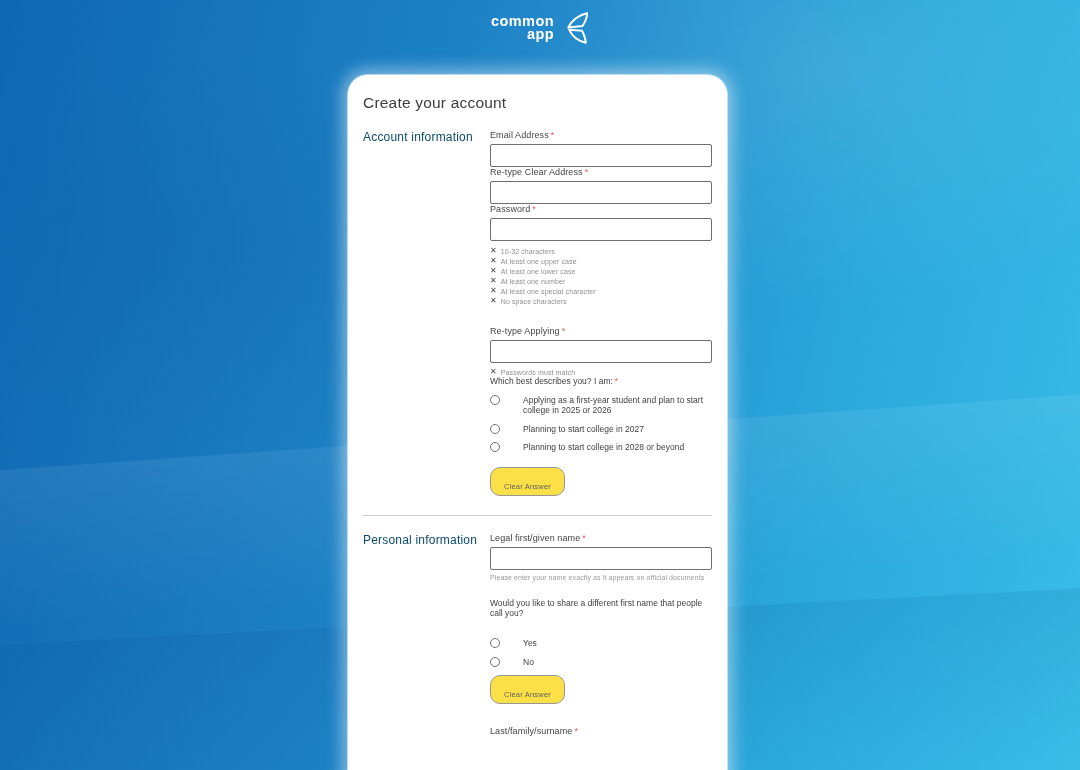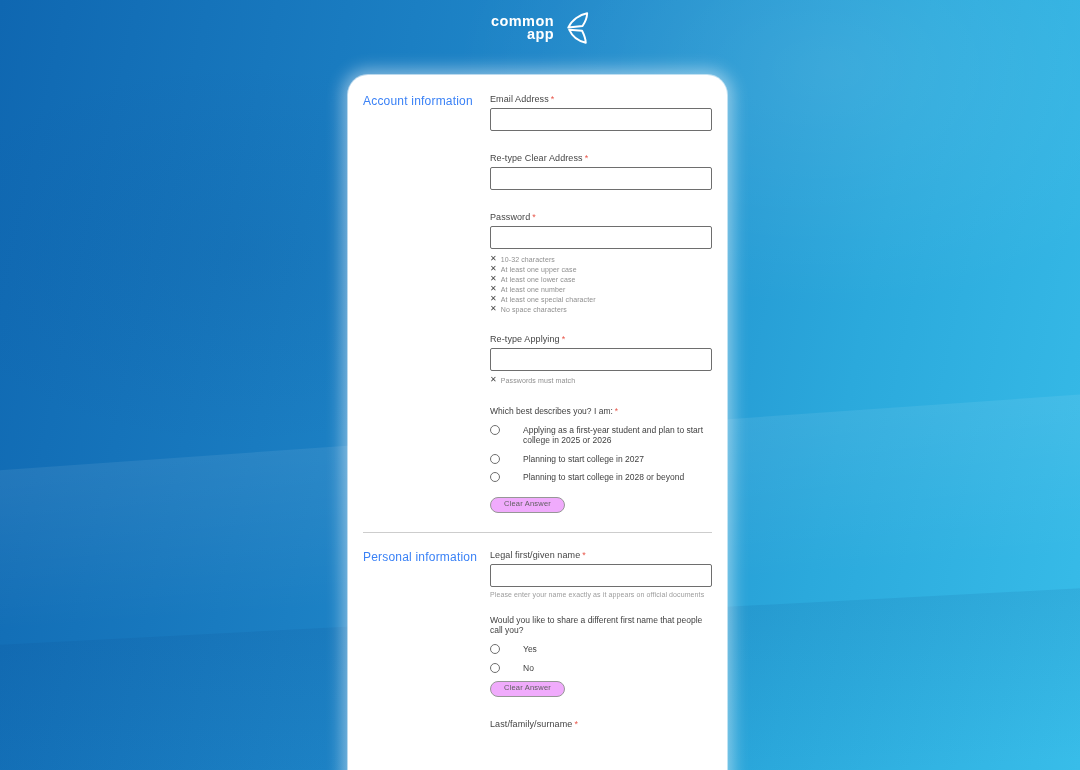--- a/index.html
+++ b/index.html
@@ -30,41 +30,41 @@
   
   .card {
     position:absolute; left:348px; top:75px; width:379px; height:770px;
     background:#ffffff; border-radius:20px;
     box-shadow:0 0 0 1px rgba(255,255,255,0.55), 0 0 16px 6px rgba(255,255,255,0.45);
     padding:19px 15px 0 15px;
   }
   .card-title { font-size:15.5px; color:#3d3d3d; font-weight:400; letter-spacing:0.2px; margin-bottom:18px; }
 
   .section { display:flex; }
-  .col-label { width:127px; flex:none; font-size:12px; color:#3b82f6; letter-spacing:0.2px; padding-top:0; }
+  .col-label { width:127px; flex:none; font-size:12px; color:#0c4a6e; letter-spacing:0.2px; padding-top:0; }
   .col-form { width:222px; flex:none; }
 
-  .field { margin-bottom:22px; }
+  .field { }
   .field-label { font-size:9px; color:#454545; margin-bottom:4px; letter-spacing:0.1px; }
   .req { color:#e8574b; margin-left:2px; }
   .text-input { display:block; width:100%; height:23px; border:1px solid #6e6e6e; border-radius:2px;
     background:#fff; padding:0 6px; font-size:11px; color:#333; outline:none; }
 
   .rules { margin-top:5px; }
   .rule { display:flex; align-items:center; gap:4px; height:10px; font-size:7px; color:#8f8f8f; letter-spacing:0.1px; }
   .rule .x { color:#454545; font-size:8px; line-height:8px; }
   .single-rule { margin-top:4px; }
 
   .q-label { font-size:8.5px; color:#3f3f3f; line-height:9.8px; margin-bottom:8px; }
   .radio-row { display:flex; gap:23px; margin-bottom:8px; align-items:flex-start; }
   .radio { width:10px; height:10px; border:1px solid #6f6f6f; border-radius:50%; flex:none; background:#fff; margin-top:0; cursor:pointer; }
   .radio-label { font-size:8.5px; color:#3f3f3f; line-height:10.5px; cursor:pointer; }
 
-  .clear-btn { display:inline-block; border:1px solid #979797; border-radius:10px; background:#f0abfc;
-    padding:1px 13px 4px 13px; font-size:7.5px; color:#5e5e5e; letter-spacing:0.2px; cursor:pointer;
+  .clear-btn { display:inline-block; border:1px solid #979797; border-radius:10px; background:#fde047;
+    padding:14px 13px 4px 13px; font-size:7.5px; color:#5e5e5e; letter-spacing:0.2px; cursor:pointer;
     font-family:"Liberation Sans", sans-serif; }
 
   .divider { border:none; border-top:1px solid #cdcdcd; margin:19px 0 17px 0; }
 
   .helper { font-size:7px; color:#9c9c9c; margin-top:4px; letter-spacing:0.1px; }
 
   .mb18 { margin-bottom:18px; }
   .mt22 { margin-top:22px; }
   .q-group .clear-btn { margin-top:6px; }
 </style>
@@ -81,20 +81,21 @@
     <div>common</div>
     <div>app</div>
   </div>
   <svg class="logo-mark" width="24" height="34" viewBox="0 0 26 36" fill="none" stroke="#ffffff" stroke-width="2.1" stroke-linejoin="round" stroke-linecap="round">
     <path d="M24 2 C16 3.5 7.5 9 3.5 17.5 L19 15.8 C22 11.5 23.8 7 24 2 Z"></path>
     <path d="M22.5 34 C15.5 32.5 8 27.5 4.5 19.8 L18.5 21 C20.5 25 22.3 29.5 22.5 34 Z"></path>
   </svg>
 </div>
 
 <div class="card">
+  <div class="card-title">Create your account</div>
 
   <div class="section">
     <div class="col-label">Account information</div>
     <div class="col-form">
 
       <div class="field">
         <div class="field-label">
           <span>Email Address</span><span class="req">*</span>
         </div>
         <input class="text-input" type="text" value="" style="">
@@ -181,21 +182,21 @@
 
       <div class="field mb18">
         <div class="field-label">
           <span>Legal first/given name</span><span class="req">*</span>
         </div>
         <input class="text-input" type="text" value="" style="">
         <div class="helper">Please enter your name exactly as it appears on official documents</div>
       </div>
 
       <div class="q-group">
-        <div class="q-label" style="margin-bottom:9px;">Would you like to share a different first name that people call you?</div>
+        <div class="q-label" style="margin-bottom:20px;">Would you like to share a different first name that people call you?</div>
         <div class="radio-row">
           <span class="radio"></span>
           <span class="radio-label">Yes</span>
         </div>
         <div class="radio-row" style="margin-bottom:2px;">
           <span class="radio"></span>
           <span class="radio-label">No</span>
         </div>
         <button class="clear-btn">Clear Answer</button>
       </div>

